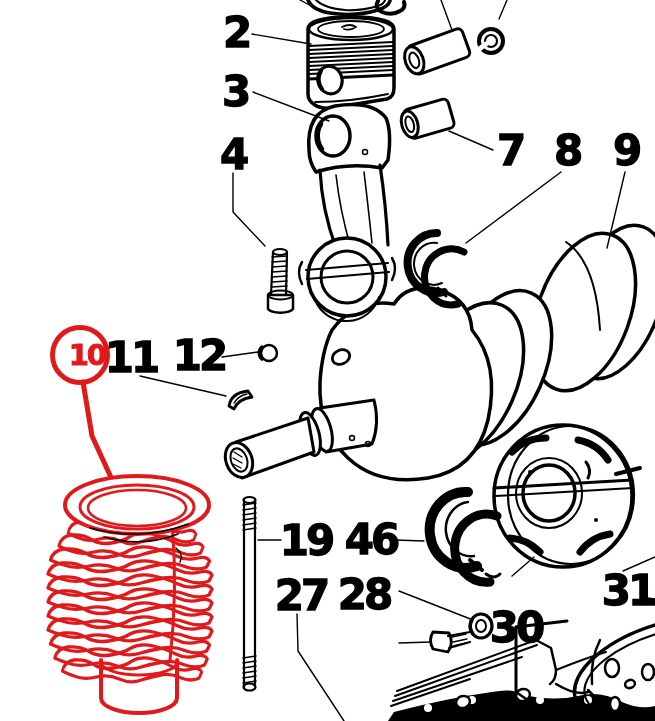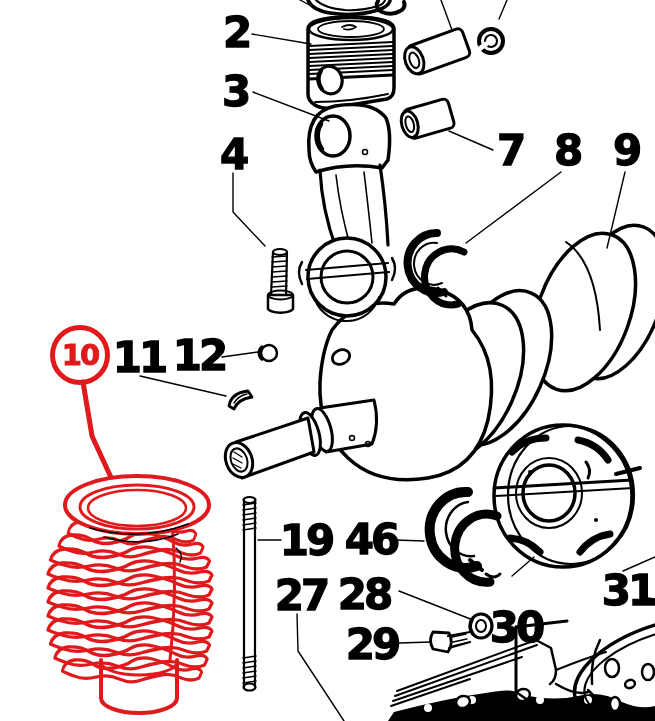--- a/index.html
+++ b/index.html
@@ -3,21 +3,21 @@
 <meta charset="utf-8">
 <style>
   html,body{margin:0;padding:0;background:#fff;}
   #stage{position:relative;width:655px;height:721px;background:#fff;overflow:hidden;
          font-family:"DejaVu Sans","Liberation Sans",sans-serif;}
   #artwork{position:absolute;left:0;top:0;}
   .lbl{position:absolute;transform:translate(-50%,-50%);font-weight:700;font-size:42px;
        letter-spacing:-3px;color:#000;line-height:1;white-space:nowrap;
        -webkit-text-stroke:1.3px #000;cursor:default;user-select:none;}
   .lbl-red-circle{position:absolute;transform:translate(-50%,-50%);width:50px;height:50px;
-       border:5px solid #e01a1c;border-radius:50%;display:flex;align-items:center;justify-content:center;}
+       border:5px solid #e01a1c;border-radius:50%;display:flex;align-items:center;justify-content:flex-end;}
   .lbl-red-circle span{font-weight:700;font-size:29px;letter-spacing:-2px;color:#e01a1c;
        -webkit-text-stroke:1px #e01a1c;line-height:1;}
   .fin{vector-effect:non-scaling-stroke;}
 </style>
 </head>
 <body>
 
 <div id="stage">
 
 <svg id="artwork" width="655" height="721" viewBox="0 0 655 721" fill="none" stroke="#000" stroke-width="3" stroke-linecap="round" stroke-linejoin="round">
@@ -246,23 +246,22 @@
 
   <div class="lbl" style="left:236px;top:33px">2</div>
   <div class="lbl" style="left:235px;top:92px">3</div>
   <div class="lbl" style="left:233px;top:155px">4</div>
   <div class="lbl" style="left:510px;top:151px">7</div>
   <div class="lbl" style="left:567px;top:151px">8</div>
   <div class="lbl" style="left:626px;top:151px">9</div>
   <div class="lbl-red-circle" style="left:80px;top:355px">
     <span>10</span>
   </div>
-  <div class="lbl" style="left:139px;top:358px">11</div>
+  <div class="lbl" style="left:131px;top:358px">11</div>
   <div class="lbl" style="left:199px;top:356px">12</div>
   <div class="lbl" style="left:306px;top:541px">19</div>
   <div class="lbl" style="left:371px;top:540px">46</div>
   <div class="lbl" style="left:301px;top:596px">27</div>
   <div class="lbl" style="left:364px;top:595px">28</div>
-  <div class="lbl" style="left:372px;top:645px">29</div>
   <div class="lbl" style="left:516px;top:628px">30</div>
   <div class="lbl" style="left:628px;top:591px">31</div>
 
 </div>
 
 </body></html>

